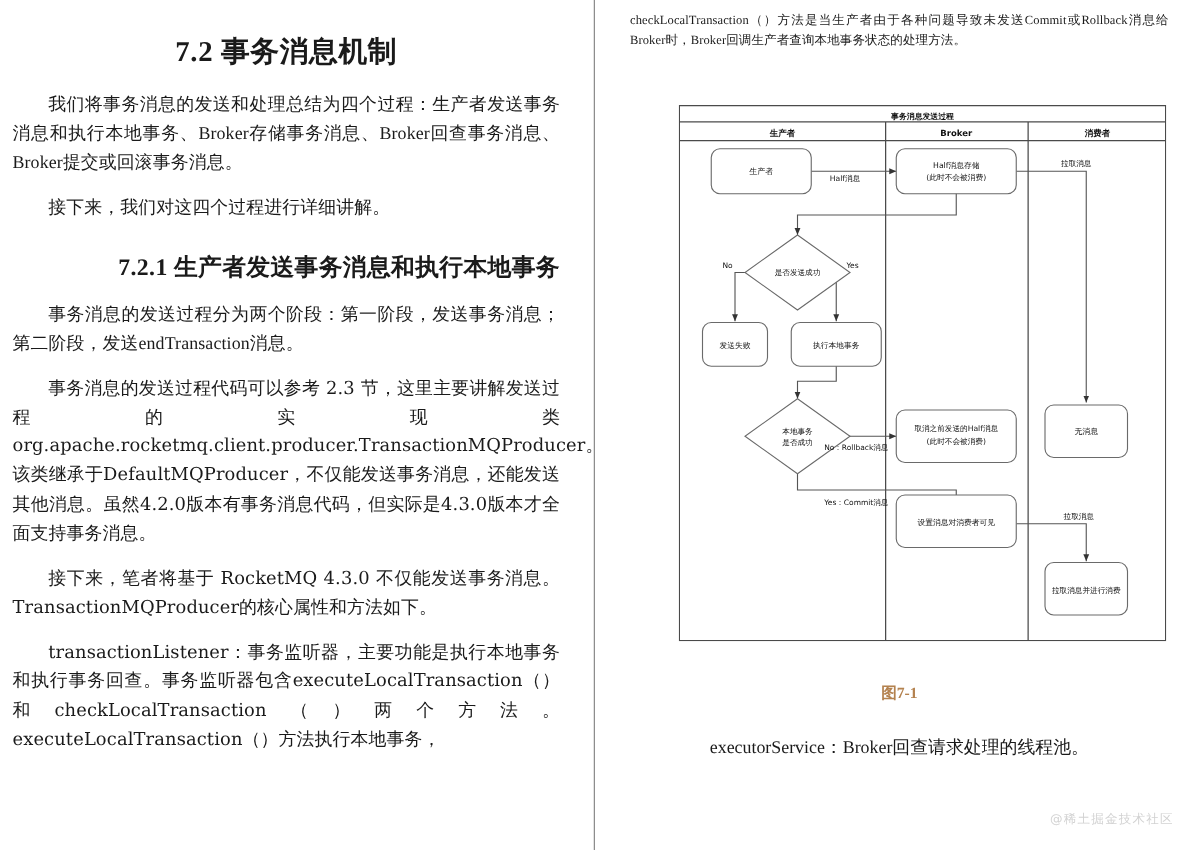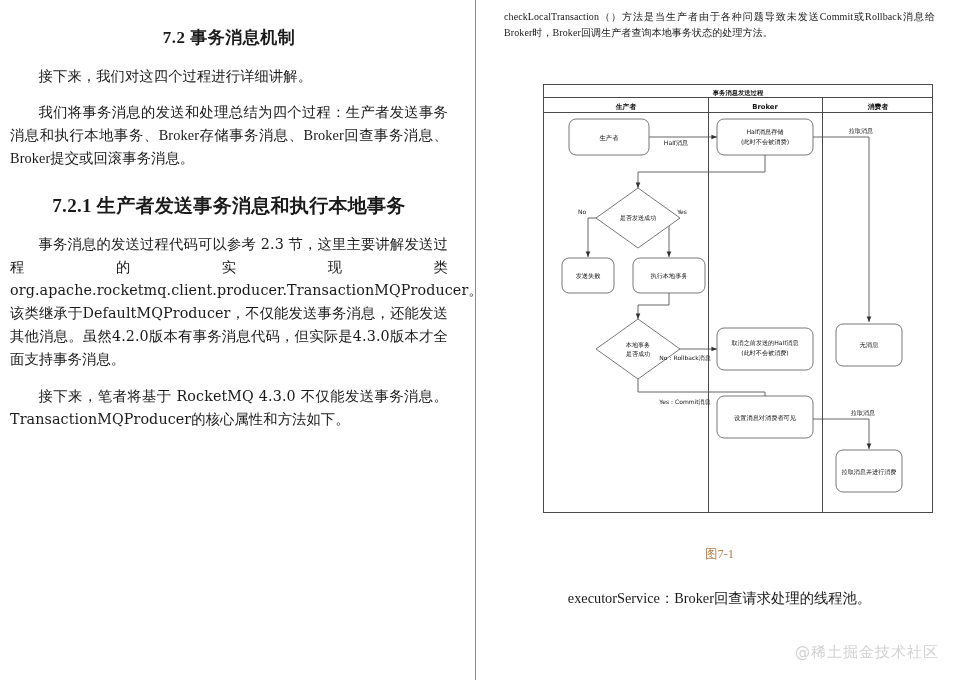--- a/index.html
+++ b/index.html
@@ -33,31 +33,31 @@
   .col-left {
     position: absolute;
     left: 0;
     top: 0;
     width: 462px;
     height: 680px;
     padding: 0 14px 0 10px;
     box-sizing: border-box;
   }
   h2.sec-title {
-    font-size: 17px;
+    font-size: 23px;
     font-weight: bold;
     text-align: center;
     margin: 26px 0 16px 0;
     letter-spacing: 0.5px;
     font-family: "Liberation Serif", "DejaVu Serif", serif;
   }
   h3.sub-title {
     font-size: 19px;
     font-weight: bold;
-    text-align: center;
+    text-align: right;
     margin: 22px 0 14px 0;
     letter-spacing: 0.3px;
     font-family: "Liberation Serif", "DejaVu Serif", serif;
   }
   p.para {
     font-size: 14.3px;
     line-height: 1.62;
     margin: 0 0 13px 0;
     text-indent: 2em;
     text-align: justify;
@@ -84,34 +84,35 @@
     text-align: justify;
     text-justify: inter-ideograph;
     letter-spacing: 0.1px;
   }
   .fig-caption {
     text-align: center;
     color: #b4824f;
     font-size: 12.5px;
     margin-top: 16px;
     font-family: "Liberation Serif", "DejaVu Serif", serif;
+    font-weight: bold;
   }
   p.para-after-fig {
     font-size: 14.3px;
     line-height: 1.62;
     margin: 24px 0 0 0;
     text-indent: 0;
     text-align: center;
   }
   
   .watermark {
     position: absolute;
     right: 20px;
     bottom: 18px;
-    font-size: 15px;
+    font-size: 10px;
     color: #d2d2d2;
     letter-spacing: 1px;
     font-family: "DejaVu Sans", "Liberation Sans", sans-serif;
     white-space: nowrap;
   }
   
   .diagram-wrap {
     position: absolute;
     left: 543px;
     top: 84px;
@@ -128,25 +129,27 @@
 </style>
 </head>
 <body>
 
 <div class="page">
 
   <div class="col-divider"></div>
 
   <div class="col-left">
     <h2 class="sec-title">7.2 事务消息机制</h2>
+    <p class="para">我们将事务消息的发送和处理总结为四个过程：生产者发送事务消息和执行本地事务、Broker存储事务消息、Broker回查事务消息、Broker提交或回滚事务消息。</p>
     <p class="para">接下来，我们对这四个过程进行详细讲解。</p>
-    <p class="para">我们将事务消息的发送和处理总结为四个过程：生产者发送事务消息和执行本地事务、Broker存储事务消息、Broker回查事务消息、Broker提交或回滚事务消息。</p>
     <h3 class="sub-title">7.2.1 生产者发送事务消息和执行本地事务</h3>
+    <p class="para">事务消息的发送过程分为两个阶段：第一阶段，发送事务消息；第二阶段，发送endTransaction消息。</p>
     <p class="para mono-ish">事务消息的发送过程代码可以参考 2.3 节，这里主要讲解发送过程的实现类 org.apache.rocketmq.client.producer.TransactionMQProducer。该类继承于DefaultMQProducer，不仅能发送事务消息，还能发送其他消息。虽然4.2.0版本有事务消息代码，但实际是4.3.0版本才全面支持事务消息。</p>
     <p class="para mono-ish">接下来，笔者将基于 RocketMQ 4.3.0 不仅能发送事务消息。TransactionMQProducer的核心属性和方法如下。</p>
+    <p class="para mono-ish">transactionListener：事务监听器，主要功能是执行本地事务和执行事务回查。事务监听器包含executeLocalTransaction（）和checkLocalTransaction（）两个方法。executeLocalTransaction（）方法执行本地事务，</p>
   </div>
 
   <div class="col-right">
     <p class="para-r">checkLocalTransaction（）方法是当生产者由于各种问题导致未发送Commit或Rollback消息给Broker时，Broker回调生产者查询本地事务状态的处理方法。</p>
   </div>
 
   <div class="diagram-wrap">
     <svg class="diagram-svg" width="390" height="429" viewBox="0 0 390 429" xmlns="http://www.w3.org/2000/svg">
 
       <rect x="0.5" y="0.5" width="389" height="428" fill="#ffffff" stroke="#4a4a4a" stroke-width="1"></rect>

